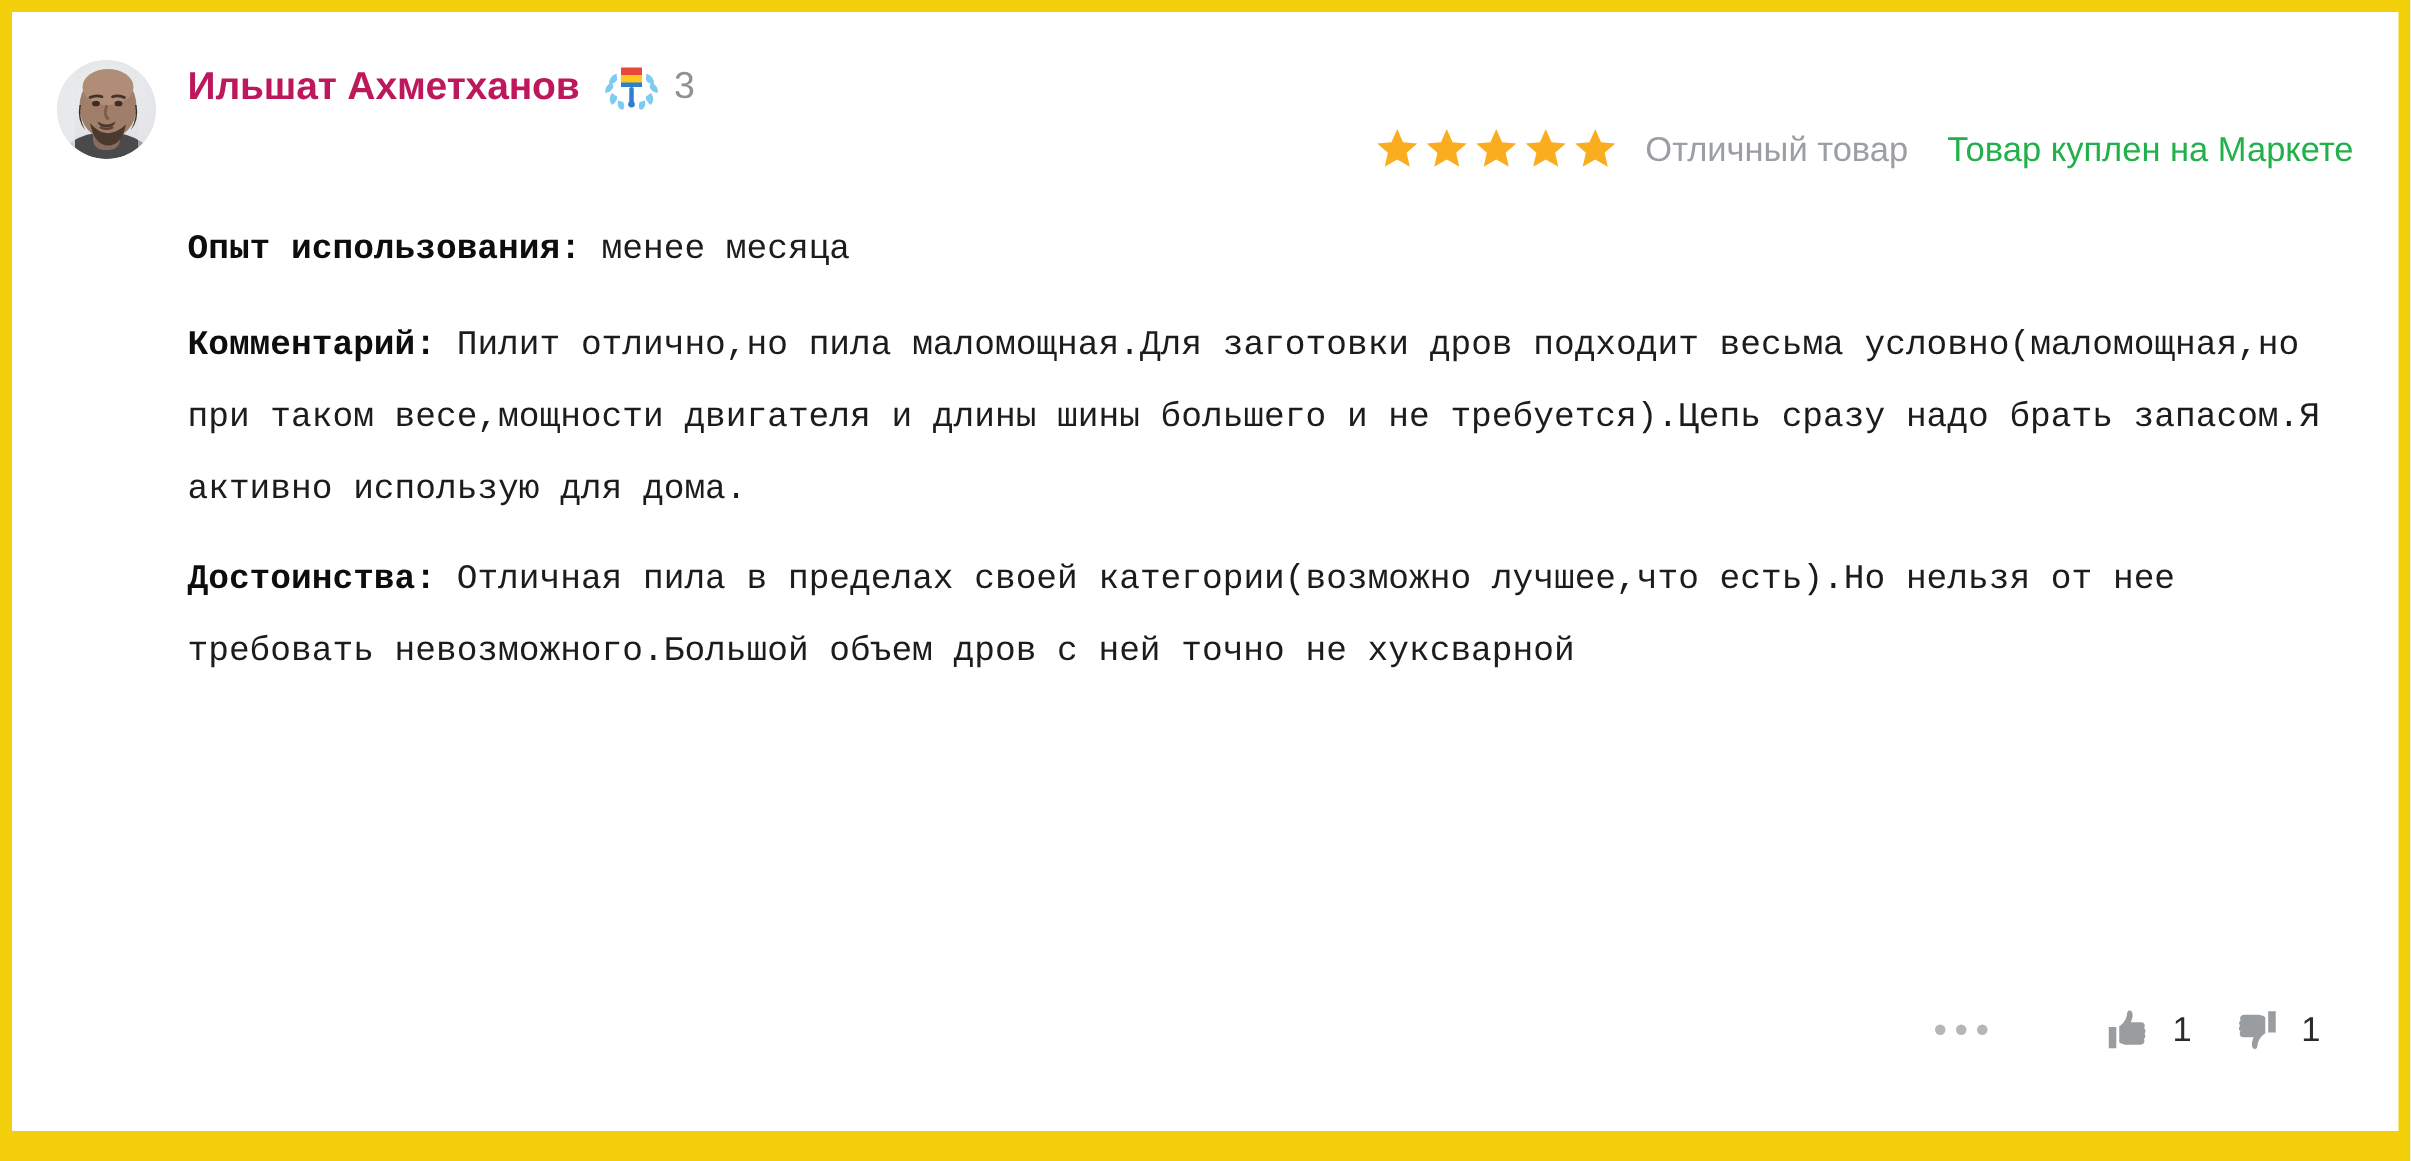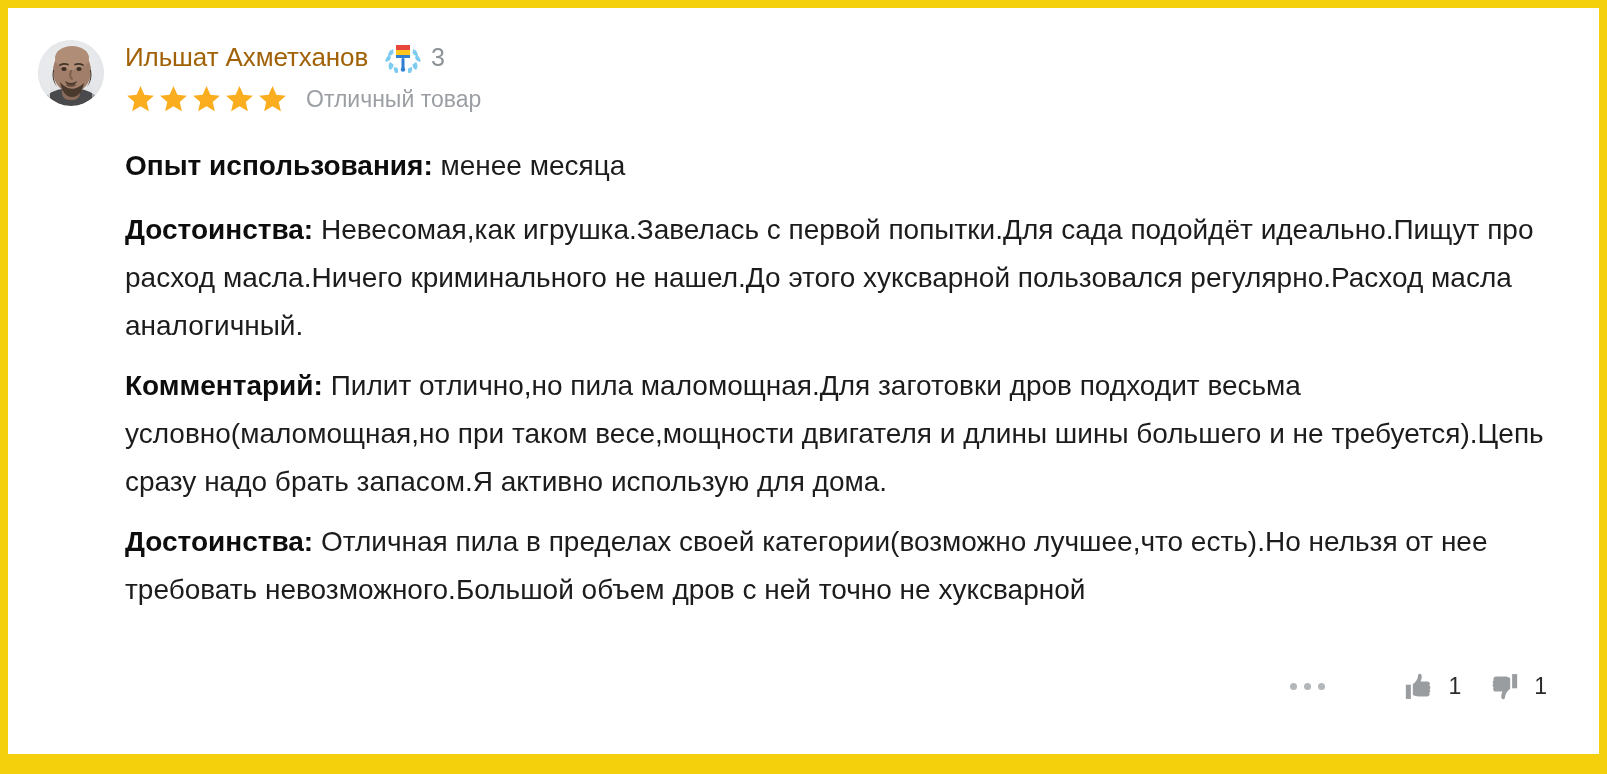--- a/index.html
+++ b/index.html
@@ -52,22 +52,22 @@
 
   .name-row {
     display: flex;
     align-items: center;
     gap: 16px;
     height: 38px;
   }
 
   .user-name {
     font-size: 26px;
-    font-weight: normal;
-    color: #a16207;
+    font-weight: bold;
+    color: #be185d;
     letter-spacing: -0.1px;
     white-space: nowrap;
   }
 
   .badge-group {
     display: flex;
     align-items: center;
     gap: 9px;
   }
   .badge-icon { display: block; width: 38px; height: 32px; }
@@ -76,20 +76,21 @@
     color: #8d9296;
     font-weight: normal;
   }
 
   .rating-row {
     display: flex;
     align-items: center;
     gap: 18px;
     margin-top: 6px;
     height: 34px;
+    justify-content: flex-end;
   }
 
   .stars { display: flex; gap: 2px; align-items: center; }
   .star { display: block; width: 31px; height: 30px; }
 
   .rating-label {
     font-size: 23px;
     color: #9b9fa3;
     white-space: nowrap;
   }
@@ -103,25 +104,26 @@
     cursor: pointer;
   }
 
   
   .review-body {
     margin-left: 87px;
     margin-top: 26px;
   }
 
   .review-section {
-    font-size: 28px;
+    font-size: 23px;
     line-height: 48px;
     color: #1c1c1c;
     margin: 0 0 12px 0;
     max-width: 1450px;
+    font-family: Liberation Mono, monospace;
   }
   .review-section:first-child { margin-bottom: 16px; }
 
   .section-label {
     font-weight: bold;
     color: #0d0d0d;
   }
 
   
   .review-footer {
@@ -260,36 +262,33 @@
             <svg class="star" viewBox="0 0 24 24">
                 <path fill="#FAAD1E" d="M12 1.6l3.1 7 7.6.7-5.7 5 1.7 7.4L12 17.8 5.3 21.7 7 14.3 1.3 9.3l7.6-.7z"></path>
               </svg>
             <svg class="star" viewBox="0 0 24 24">
                 <path fill="#FAAD1E" d="M12 1.6l3.1 7 7.6.7-5.7 5 1.7 7.4L12 17.8 5.3 21.7 7 14.3 1.3 9.3l7.6-.7z"></path>
               </svg>
           </span>
 
           <span class="rating-label">Отличный товар</span>
 
+          <span class="purchase-flag">Товар куплен на Маркете</span>
         </div>
 
       </div>
     </div>
 
     <div class="review-body">
 
       <p class="review-section">
         <span class="section-label">Опыт использования:</span>
         <span class="section-text">менее месяца</span>
       </p>
 
-      <p class="review-section">
-        <span class="section-label">Достоинства:</span>
-        <span class="section-text">Невесомая,как игрушка.Завелась с первой попытки.Для сада подойдёт идеально.Пищут про расход масла.Ничего криминального не нашел.До этого хуксварной пользовался регулярно.Расход масла аналогичный.</span>
-      </p>
 
       <p class="review-section">
         <span class="section-label">Комментарий:</span>
         <span class="section-text">Пилит отлично,но пила маломощная.Для заготовки дров подходит весьма условно(маломощная,но при таком весе,мощности двигателя и длины шины большего и не требуется).Цепь сразу надо брать запасом.Я активно использую для дома.</span>
       </p>
 
       <p class="review-section">
         <span class="section-label">Достоинства:</span>
         <span class="section-text">Отличная пила в пределах своей категории(возможно лучшее,что есть).Но нельзя от нее требовать невозможного.Большой объем дров с ней точно не хуксварной</span>
       </p>

